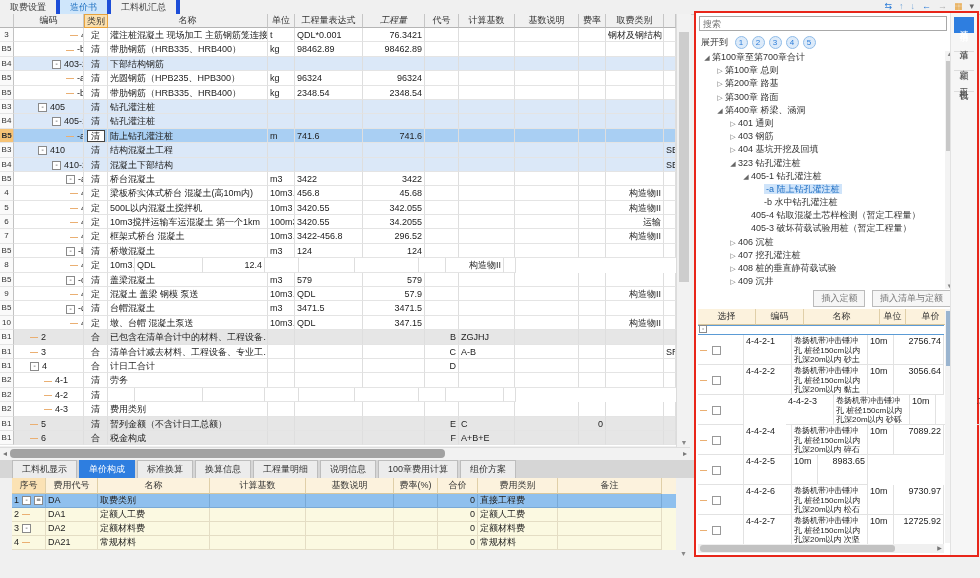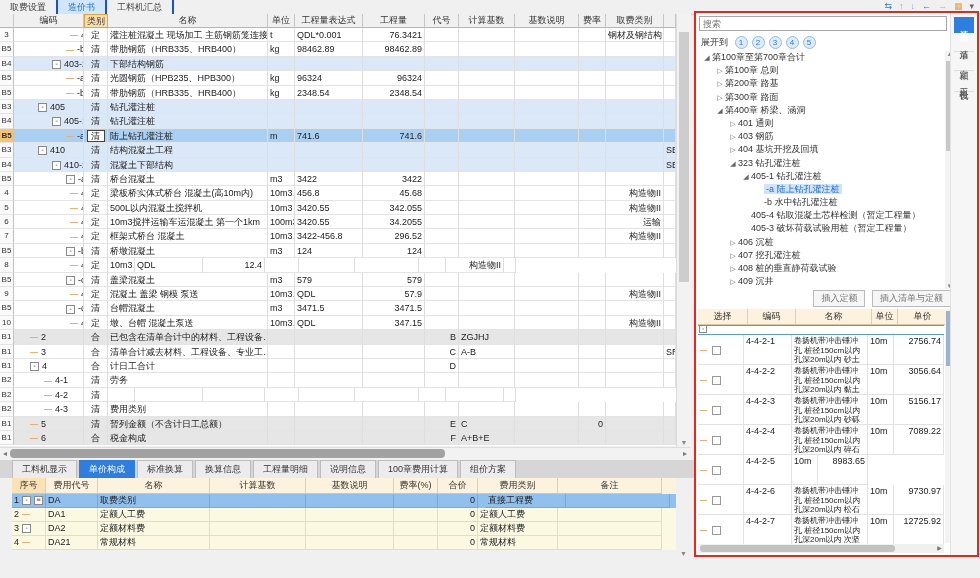--- a/index.html
+++ b/index.html
@@ -1,20 +1,20 @@
 <!DOCTYPE html>
 <html><head>
 <meta charset="utf-8">
 <style>
   html,body{margin:0;padding:0}
   body{width:980px;height:578px;position:relative;overflow:hidden;background:#f0f0f0;
        font-family:"Liberation Sans","DejaVu Sans",sans-serif;font-size:9px;color:#222}
   
   #top-strip{position:absolute;left:0;top:0;width:980px;height:14px;background:#f0f0f0;border-bottom:1px solid #cfcfcf}
-  .ttab{display:inline-block;height:14px;line-height:14px;padding:0 10px;color:#444;border-right:2px solid #1d4ed8;vertical-align:top}
+  .ttab{display:inline-block;height:14px;line-height:14px;padding:0 10px;color:#444;border-right:4px solid #1d4ed8;vertical-align:top}
   .ttab.active{background:#cfe6fb;color:#1a6ec0}
   #tool-icons{position:absolute;right:6px;top:0;height:13px;line-height:13px}
   #tool-icons span{margin-left:7px;font-size:9px}
   
   #main-grid{position:absolute;left:0;top:14px;width:676px;height:432px;background:#fff;overflow:hidden}
   .mg-head{display:flex;height:14px;background:#f0f0f0}
   .hcell{box-sizing:border-box;height:14px;line-height:13px;border-right:1px solid #c6c6c6;border-bottom:1px solid #b5b5b5;
          text-align:center;color:#333;overflow:hidden;white-space:nowrap;flex:none}
   .hcell.hl{background:#fbe0ae;border:1px solid #e8a33d}
   .mg-row{display:flex;height:14.4px;background:#fff}
@@ -100,21 +100,21 @@
 </div>
 
 <div id="main-grid">
   <div class="mg-head" id="mg-head">
       <div class="hcell" style="width: 14px;"></div>
       <div class="hcell" style="width: 70px;">编码</div>
       <div class="hcell hl" style="width: 24px;">类别</div>
       <div class="hcell" style="width: 160px;">名称</div>
       <div class="hcell" style="width: 27px;">单位</div>
       <div class="hcell" style="width: 68px;">工程量表达式</div>
-      <div class="hcell" style="width: 62px;">工程量</div>
+      <div class="hcell" style="width: 62px; font-style: italic;">工程量</div>
       <div class="hcell" style="width: 34px;">代号</div>
       <div class="hcell" style="width: 56px;">计算基数</div>
       <div class="hcell" style="width: 64px;">基数说明</div>
       <div class="hcell" style="width: 27px;">费率</div>
       <div class="hcell" style="width: 58px;">取费类别</div>
       <div class="hcell" style="width: 12px;"></div>
     </div>
   <div id="mg-body">
       <div class="mg-row">
         <div class="cell lab" style="width: 14px;">3</div>
@@ -576,21 +576,21 @@
     </div>
   <div id="b-body">
       <div class="brow sel">
         <div class="cell" style="width: 34px;"><span style="margin-right: 3px;">1</span><span class="exp">-</span><span class="exp">=</span></div>
         <div class="cell" style="width: 52px;">DA</div>
         <div class="cell" style="width: 112px;">取费类别</div>
         <div class="cell" style="width: 96px;"></div>
         <div class="cell" style="width: 88px;"></div>
         <div class="cell al-r" style="width: 44px;"></div>
         <div class="cell al-r" style="width: 40px;">0</div>
-        <div class="cell" style="width: 80px; margin-left: 8px;">直接工程费</div>
+        <div class="cell" style="width: 80px;">直接工程费</div>
         <div class="cell" style="width: 104px;"></div>
       </div>
       <div class="brow">
         <div class="cell" style="width: 34px;"><span style="margin-right: 3px;">2</span><span class="dash"></span></div>
         <div class="cell" style="width: 52px;">DA1</div>
         <div class="cell" style="width: 112px;">定额人工费</div>
         <div class="cell" style="width: 96px;"></div>
         <div class="cell" style="width: 88px;"></div>
         <div class="cell al-r" style="width: 44px;"></div>
         <div class="cell al-r" style="width: 40px;">0</div>
@@ -653,21 +653,21 @@
     <span class="tscr-a" style="top:0">▲</span>
     <div id="rp-tree-thumb"></div>
     <span class="tscr-a" style="bottom:0">▼</span>
   </div>
   <div id="rp-btns">
     <span class="rbtn">插入定额</span>
     <span class="rbtn">插入清单与定额</span>
   </div>
   <div id="rp-table">
     <div class="qh" id="q-head">
-        <div class="hcell" style="width: 50px;">选择</div>
+        <div class="hcell" style="width: 58px;">选择</div>
         <div class="hcell" style="width: 48px;">编码</div>
         <div class="hcell" style="width: 76px;">名称</div>
         <div class="hcell" style="width: 26px;">单位</div>
         <div class="hcell" style="width: 50px;">单价</div>
       </div>
     <div id="rp-grouprow">
         <span class="exp">-</span>
       </div>
     <div id="q-body">
         <div class="qrow">
@@ -679,21 +679,21 @@
         </div>
         <div class="qrow">
           <div class="qcell" style="width: 46px; line-height: 28px;"><span class="qdash"></span><span class="chk"></span></div>
           <div class="qcell" style="width: 48px;">4-4-2-2</div>
           <div class="qcell qname" style="width: 76px;">卷扬机带冲击锤冲孔 桩径150cm以内 孔深20m以内 黏土</div>
           <div class="qcell" style="width: 26px;">10m</div>
           <div class="qcell al-r" style="width: 50px;">3056.64</div>
         </div>
         <div class="qrow">
           <div class="qcell" style="width: 46px; line-height: 28px;"><span class="qdash"></span><span class="chk"></span></div>
-          <div class="qcell" style="width: 48px;">4-4-2-3</div>
+          <div class="qcell" style="width: 48px; margin-left: 42px;">4-4-2-3</div>
           <div class="qcell qname" style="width: 76px;">卷扬机带冲击锤冲孔 桩径150cm以内 孔深20m以内 砂砾</div>
           <div class="qcell" style="width: 26px;">10m</div>
           <div class="qcell al-r" style="width: 50px;">5156.17</div>
         </div>
         <div class="qrow">
           <div class="qcell" style="width: 46px; line-height: 28px;"><span class="qdash"></span><span class="chk"></span></div>
           <div class="qcell" style="width: 48px;">4-4-2-4</div>
           <div class="qcell qname" style="width: 76px;">卷扬机带冲击锤冲孔 桩径150cm以内 孔深20m以内 碎石</div>
           <div class="qcell" style="width: 26px;">10m</div>
           <div class="qcell al-r" style="width: 50px;">7089.22</div>

